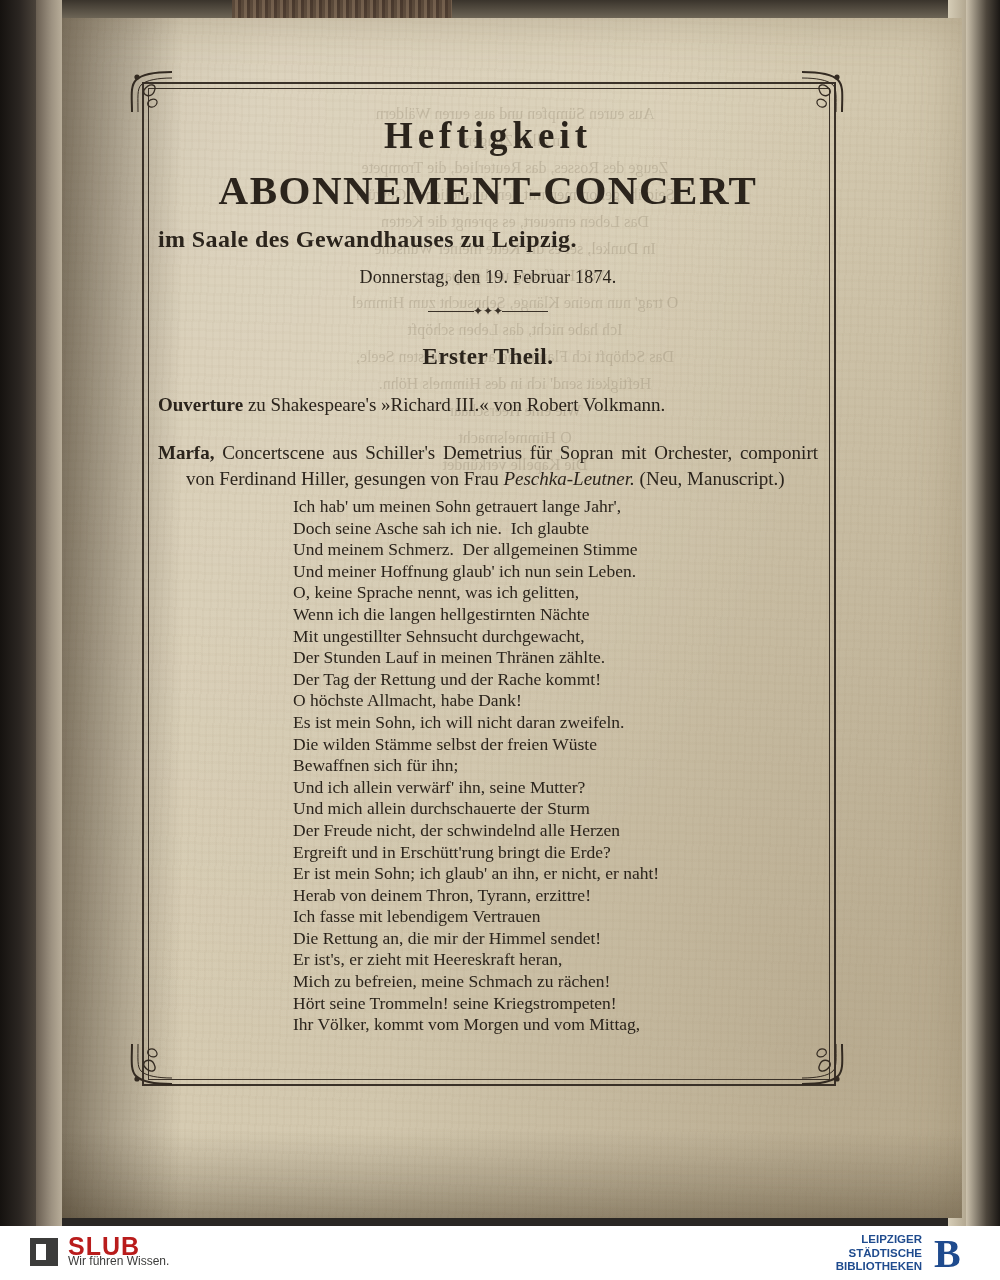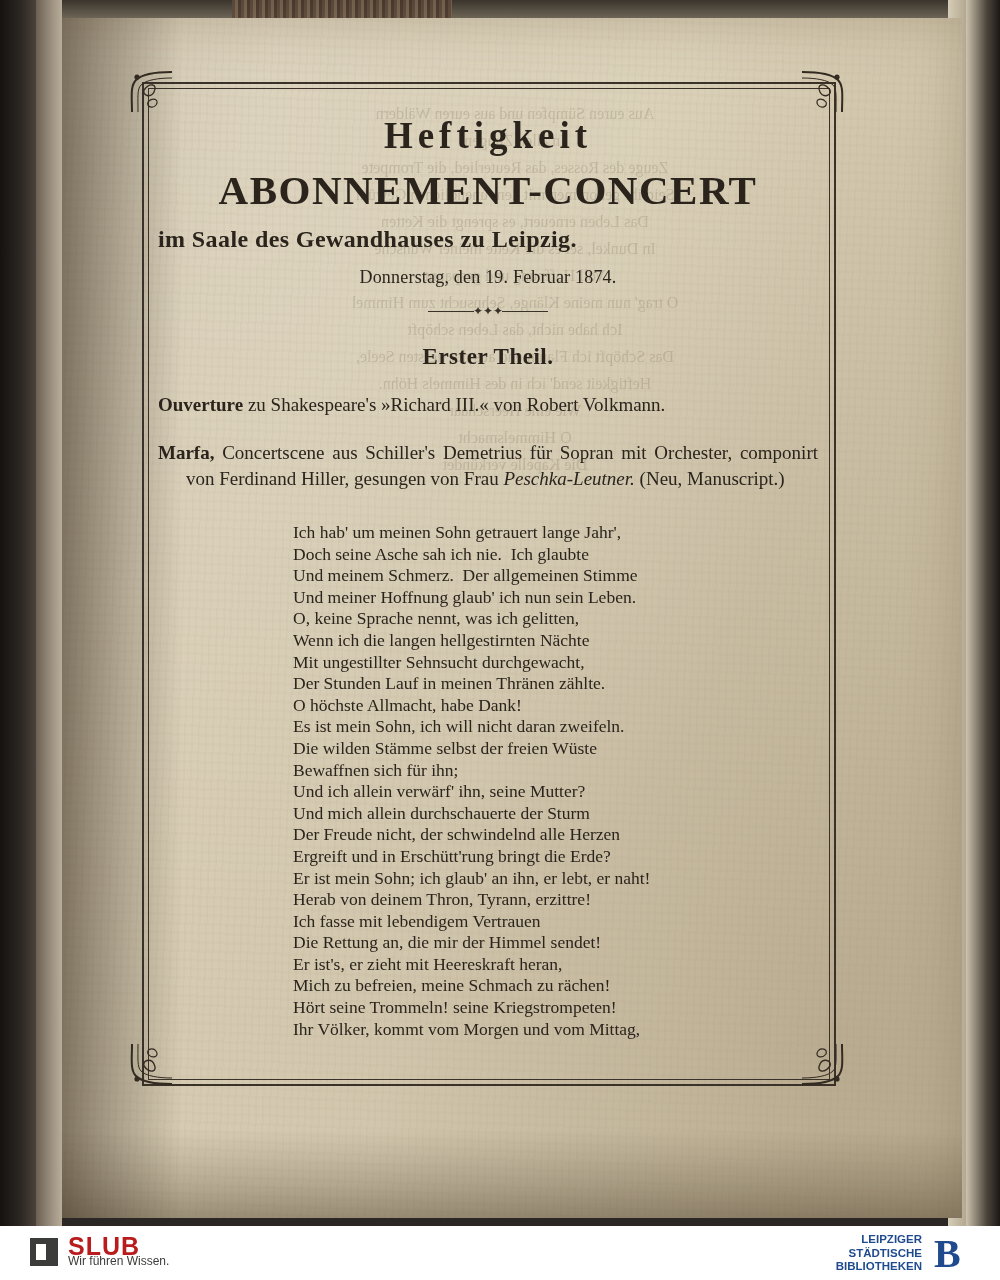--- a/index.html
+++ b/index.html
@@ -210,21 +210,21 @@
     line-height: 26px;
     text-indent: -28px;
     padding-left: 28px;
     text-align: justify;
   }
   .item .lead { font-weight: bold; }
   .item .ital { font-style: italic; }
   .item.hang2 { text-align: justify; }
 
   .poem {
-    margin: 30px 0 0 0;
+    margin: 4px 0 0 0;
     padding-left: 135px;
     font-size: 17.5px;
     line-height: 21.6px;
   }
   .poem div { white-space: pre; }
 
   
   #footer {
     position: absolute;
     left: 0; top: 1226px;
@@ -377,29 +377,30 @@
 
     <div class="poem" id="poem">
         <div>Ich hab' um meinen Sohn getrauert lange Jahr',</div>
         <div>Doch seine Asche sah ich nie.  Ich glaubte</div>
         <div>Und meinem Schmerz.  Der allgemeinen Stimme</div>
         <div>Und meiner Hoffnung glaub' ich nun sein Leben.</div>
         <div>O, keine Sprache nennt, was ich gelitten,</div>
         <div>Wenn ich die langen hellgestirnten Nächte</div>
         <div>Mit ungestillter Sehnsucht durchgewacht,</div>
         <div>Der Stunden Lauf in meinen Thränen zählte.</div>
+        <div>Der Tag der Rettung und der Rache kommt!</div>
         <div>O höchste Allmacht, habe Dank!</div>
         <div>Es ist mein Sohn, ich will nicht daran zweifeln.</div>
         <div>Die wilden Stämme selbst der freien Wüste</div>
         <div>Bewaffnen sich für ihn;</div>
         <div>Und ich allein verwärf' ihn, seine Mutter?</div>
         <div>Und mich allein durchschauerte der Sturm</div>
         <div>Der Freude nicht, der schwindelnd alle Herzen</div>
         <div>Ergreift und in Erschütt'rung bringt die Erde?</div>
-        <div>Er ist mein Sohn; ich glaub' an ihn, er lebt, er naht!</div>
+        <div>Er ist mein Sohn; ich glaub' an ihn, er nicht, er naht!</div>
         <div>Herab von deinem Thron, Tyrann, erzittre!</div>
         <div>Ich fasse mit lebendigem Vertrauen</div>
         <div>Die Rettung an, die mir der Himmel sendet!</div>
         <div>Er ist's, er zieht mit Heereskraft heran,</div>
         <div>Mich zu befreien, meine Schmach zu rächen!</div>
         <div>Hört seine Trommeln! seine Kriegstrompeten!</div>
         <div>Ihr Völker, kommt vom Morgen und vom Mittag,</div>
       </div>
 
   </div>

